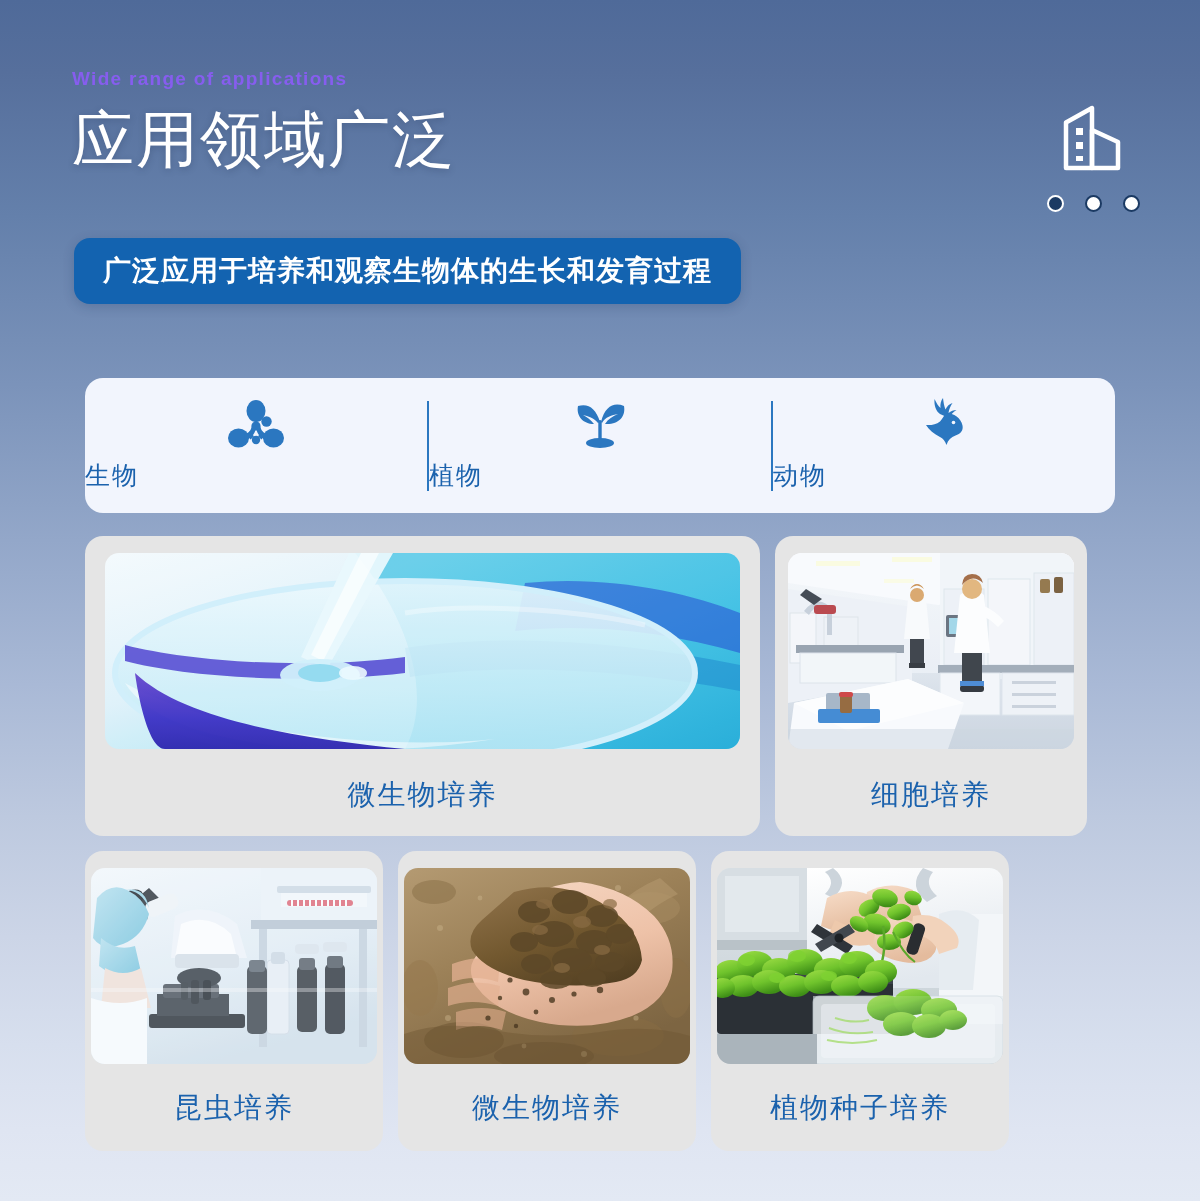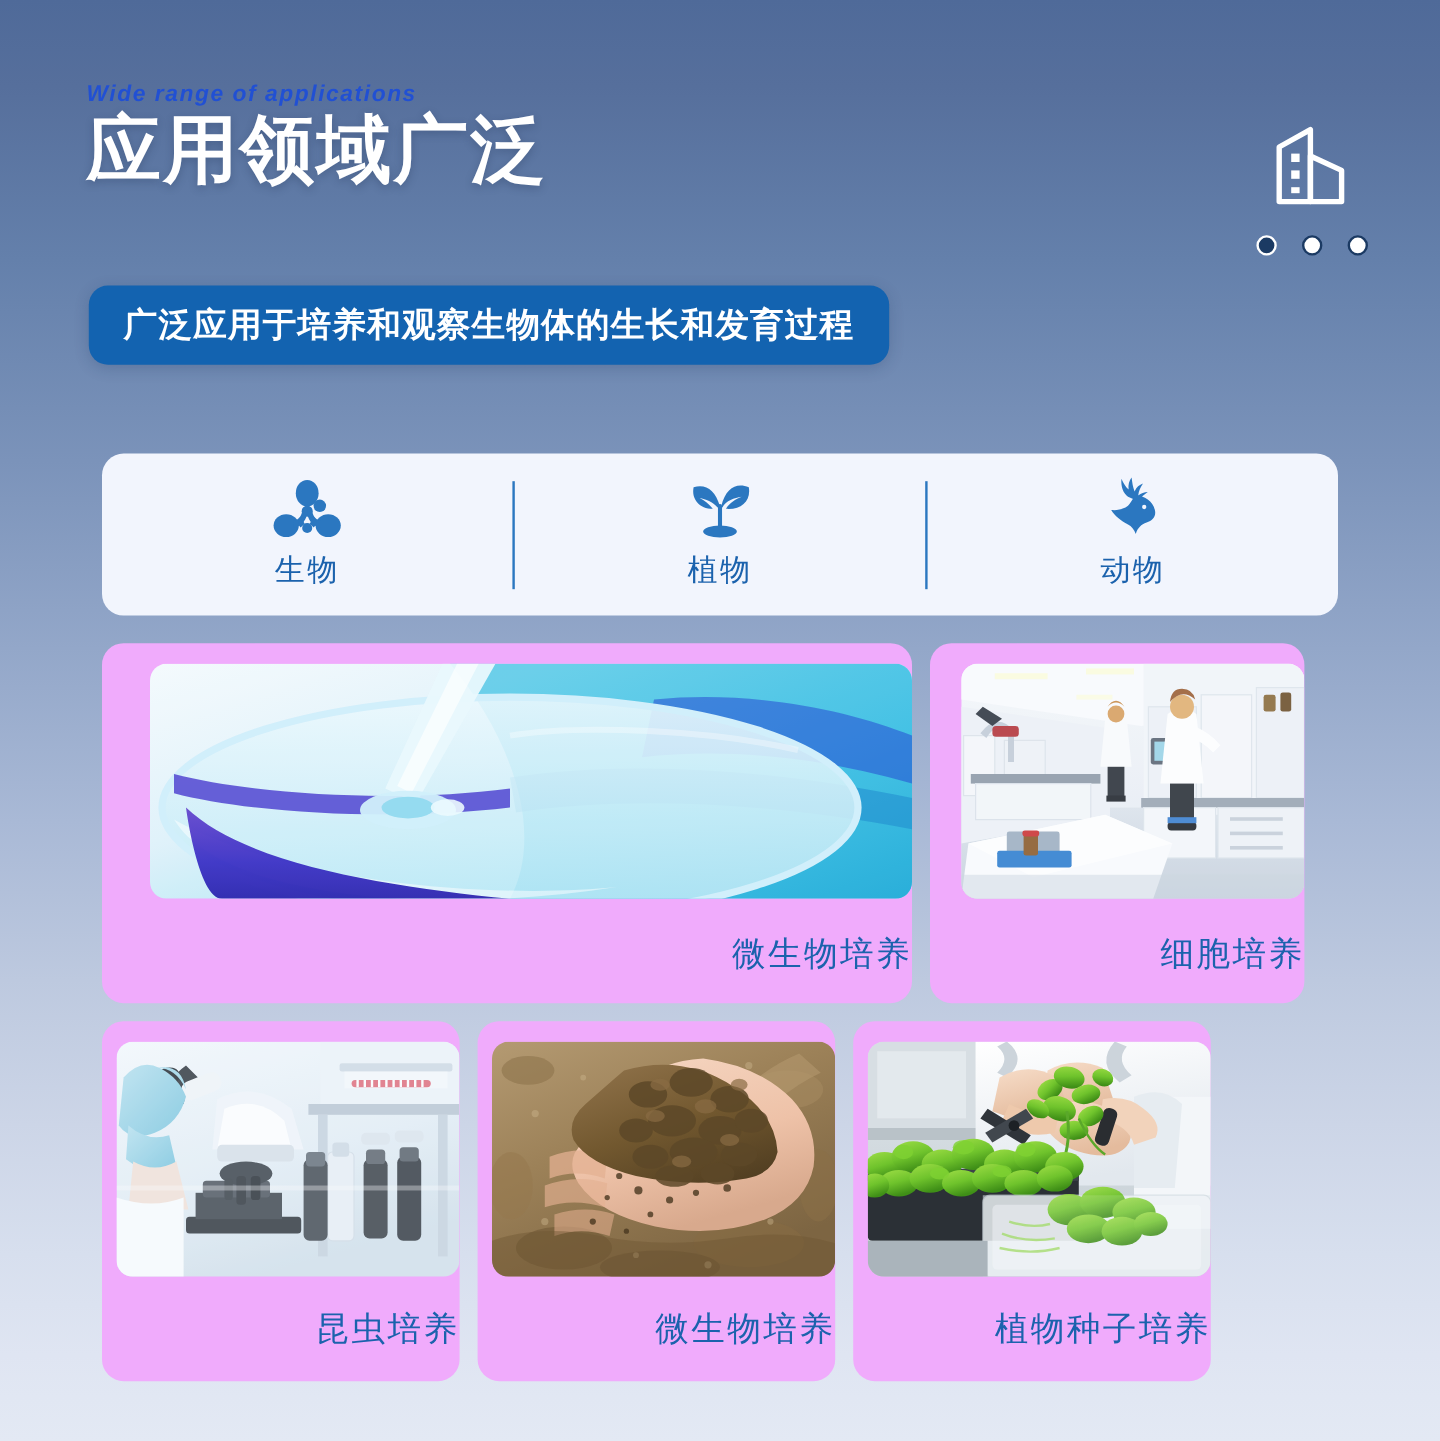--- a/index.html
+++ b/index.html
@@ -36,32 +36,32 @@
   
   .header {
     position: absolute;
     left: 72px;
     top: 68px;
     width: 1060px;
   }
 
   .eyebrow {
     font-size: 19px;
-    font-style: italic;
     font-weight: 600;
     letter-spacing: 1.3px;
-    color: #1d4ed8;
+    color: #8b5cf6;
     opacity: .92;
     line-height: 1.2;
     white-space: nowrap;
   }
 
   .maintitle {
+    margin-top: 14px;
     font-size: 62px;
-    font-weight: 700;
+    font-weight: 400;
     color: #ffffff;
     letter-spacing: 2px;
     line-height: 1.12;
     text-shadow: 0 2px 7px rgba(30,48,80,.28);
     white-space: nowrap;
   }
 
   
   .corner-mark {
     position: absolute;
@@ -123,21 +123,20 @@
     border-radius: 18px;
     display: flex;
     align-items: center;
   }
 
   .cat {
     flex: 1 1 0;
     height: 100%;
     display: flex;
     flex-direction: column;
-    align-items: center;
     justify-content: center;
     gap: 13px;
     position: relative;
   }
 
   .cat-icon {
     height: 46px;
     display: flex;
     align-items: flex-end;
     justify-content: center;
@@ -163,25 +162,25 @@
     position: absolute;
     left: 85px;
     top: 536px;
     width: 1030px;
   }
 
   .row { display: flex; gap: 15px; }
   .row + .row { margin-top: 15px; }
 
   .card {
-    background: #f0abfc;
+    background: #e5e5e5;
     border-radius: 18px;
     display: flex;
     flex-direction: column;
-    align-items: flex-end;
+    align-items: center;
     overflow: hidden;
   }
 
   .card.wide   { width: 675px; height: 300px; }
   .card.narrow { width: 312px; height: 300px; }
   .card.third  { width: 298px; height: 300px; }
 
   .card-img {
     border-radius: 14px;
     overflow: hidden;

